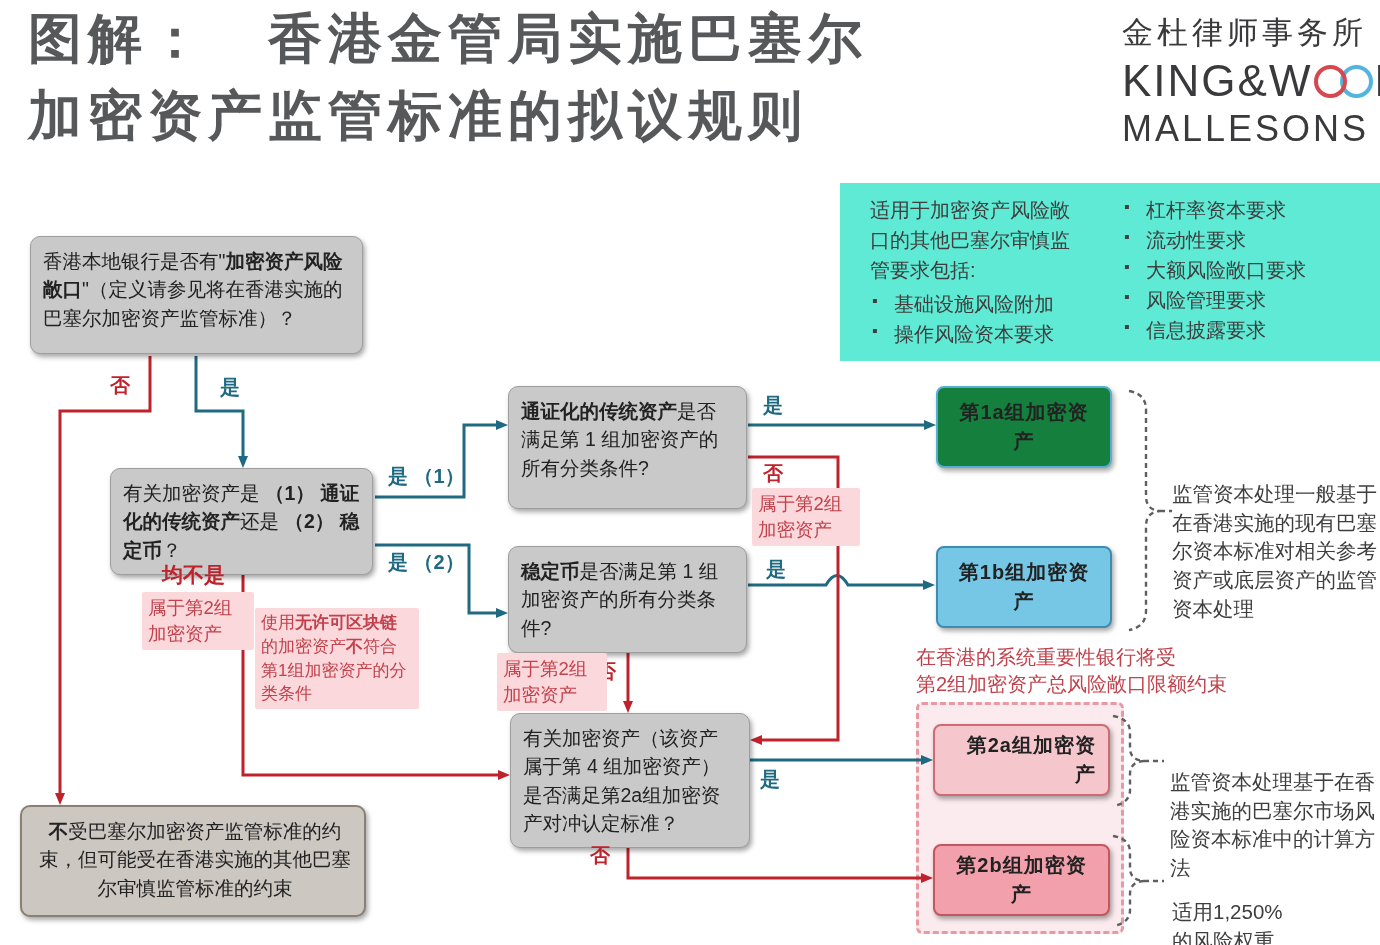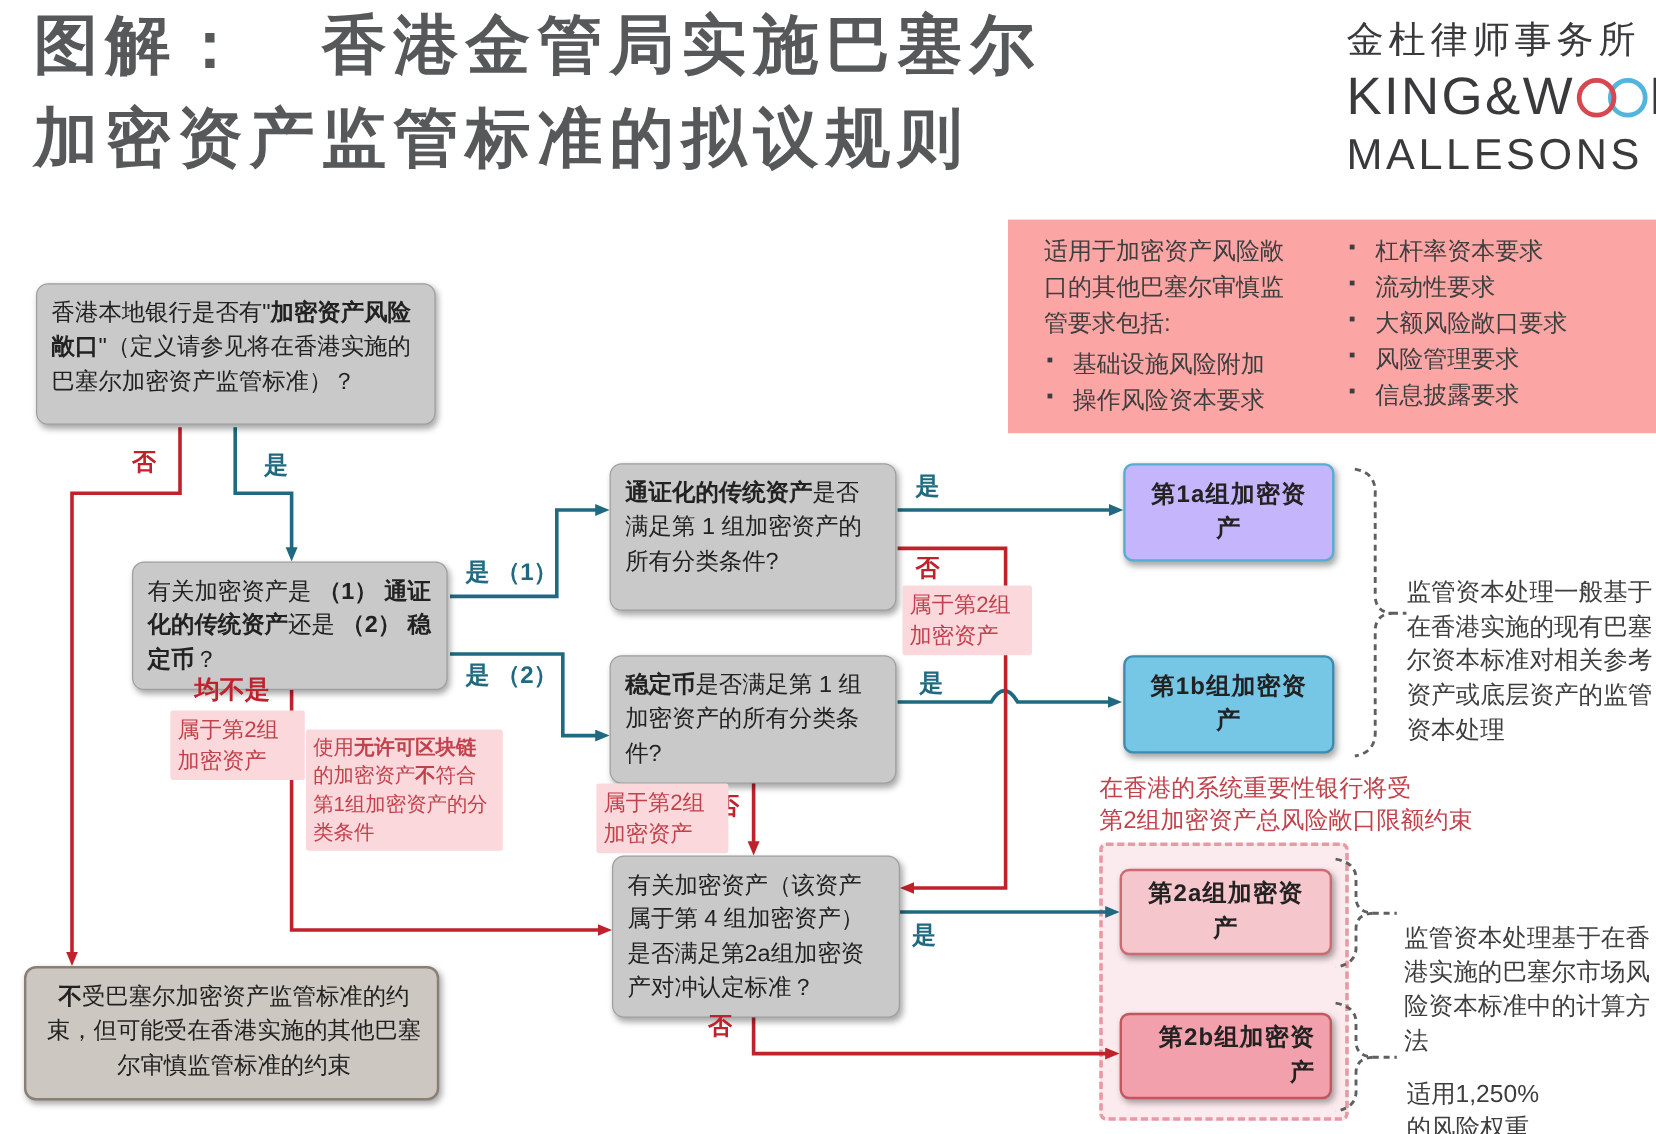--- a/index.html
+++ b/index.html
@@ -11,37 +11,37 @@
          line-height:1.42;letter-spacing:6px;white-space:nowrap;}
   .logo{position:absolute;left:1122px;top:12px;color:#3A3A3C;}
   .logo-cn{font-size:31px;letter-spacing:4px;}
   .logo-en{font-size:44px;letter-spacing:2px;display:flex;align-items:center;margin-top:2px;font-weight:normal;}
   .ring{display:inline-block;width:25px;height:25px;border-radius:50%;border:4px solid;box-sizing:content-box;}
   .ring.red{border-color:#D6474F;position:relative;z-index:2;margin-left:2px;}
   .ring.blue{border-color:#53B5DE;margin-left:-7px;margin-right:1px;}
   .logo-en2{font-size:36px;letter-spacing:3px;margin-top:2px;}
 
   
-  .info{position:absolute;left:840px;top:183px;width:541px;height:178px;background:#fca5a5;
+  .info{position:absolute;left:840px;top:183px;width:541px;height:178px;background:#5eead4;
         box-sizing:border-box;display:flex;padding:12px 8px 8px 30px;gap:34px;
         color:#3E3E3E;font-size:20px;line-height:1.5;z-index:3;}
   .info .col1{width:218px;}
   .info ul{margin:4px 0 0;padding:0;list-style:none;}
   .info li{padding-left:24px;position:relative;}
   .info li::before{content:"▪";position:absolute;left:2px;font-size:16px;}
   .info .col2 ul{margin-top:0;}
 
   
   .node{position:absolute;box-sizing:border-box;border-radius:10px;font-size:19.5px;line-height:1.45;
         color:#222;padding:10px 12px;box-shadow:2px 3px 5px rgba(0,0,0,.35);z-index:3;}
   .gray{background:#C9C9C9;border:1.5px solid #9E9E9E;}
   .sinkbox{background:#CCC7C1;border:2px solid #8A7F74;text-align:center;}
   .result{font-weight:bold;font-size:20px;display:flex;align-items:center;justify-content:center;
           text-align:center;border-radius:8px;letter-spacing:1px;}
-  .r1a{background:#c4b5fd;border:2px solid #56AFD0;}
+  .r1a{background:#15803d;border:2px solid #56AFD0;}
   .r1b{background:#76C7E6;border:2px solid #3E8CB0;}
   .r2a{background:#F6C6CD;border:2px solid #CE6A72;}
   .r2b{background:#F2A0AC;border:2px solid #C4565E;}
   .group2{position:absolute;left:916px;top:702px;width:208px;height:232px;background:#FBEBEE;
           border:3px dashed #E89AA4;border-radius:6px;box-sizing:border-box;z-index:1;}
 
   
   .lbl{position:absolute;font-weight:bold;font-size:20px;z-index:4;white-space:nowrap;}
   .teal{color:#1F6A80;}
   .redc{color:#C0222C;}
@@ -154,24 +154,24 @@
   <div class="node sinkbox" style="left:20px;top:805px;width:346px;min-height:112px;padding-left:16px;">
     <b>不</b><span>受巴塞尔加密资产监管标准的约束，但可能受在香港实施的其他巴塞尔审慎监管标准的约束</span>
   </div>
 
   <div class="node result r1a" style="left:936px;top:386px;width:176px;height:82px;">
     <span>第1a组加密资产</span>
   </div>
   <div class="node result r1b" style="left:936px;top:546px;width:176px;height:82px;">
     <span>第1b组加密资产</span>
   </div>
-  <div class="node result r2a" style="left:933px;top:724px;width:177px;height:72px;">
+  <div class="node result r2a" style="left:933px;top:724px;width:177px;height:72px;text-align:right;">
     <span>第2a组加密资产</span>
   </div>
-  <div class="node result r2b" style="left:933px;top:844px;width:177px;height:72px;text-align:right;">
+  <div class="node result r2b" style="left:933px;top:844px;width:177px;height:72px;">
     <span>第2b组加密资产</span>
   </div>
 
   <div class="lbl redc" style="left:110px;top:372px;">否</div>
   <div class="lbl teal" style="left:220px;top:374px;">是</div>
   <div class="lbl teal" style="left:388px;top:463px;">是 （1）</div>
   <div class="lbl teal" style="left:388px;top:549px;">是 （2）</div>
   <div class="lbl redc" style="left:162px;top:561px;font-size:21px;">均不是</div>
   <div class="lbl teal" style="left:763px;top:392px;">是</div>
   <div class="lbl redc" style="left:763px;top:460px;">否</div>

